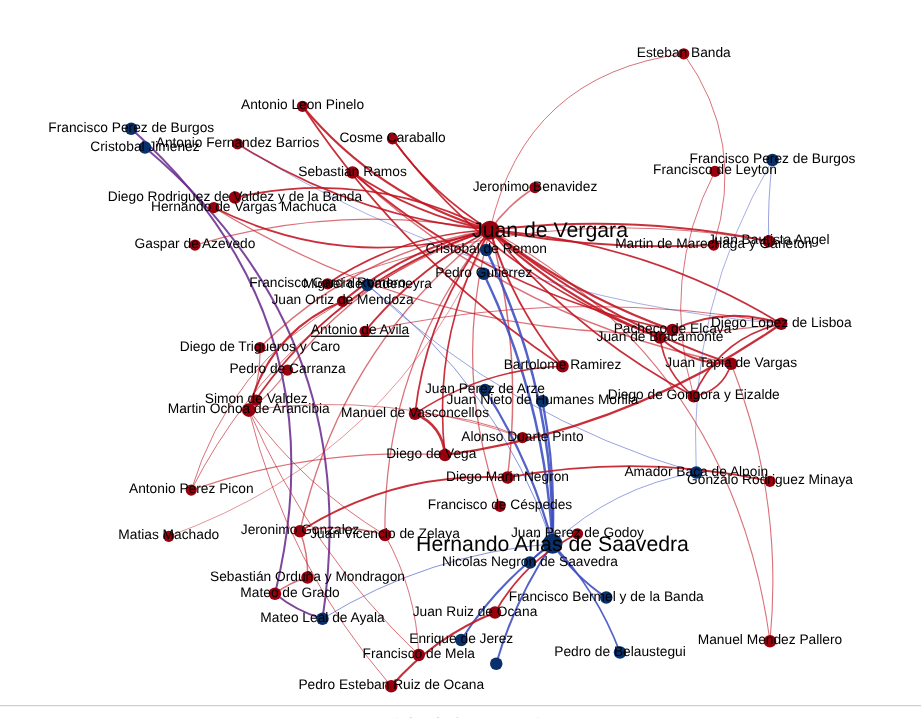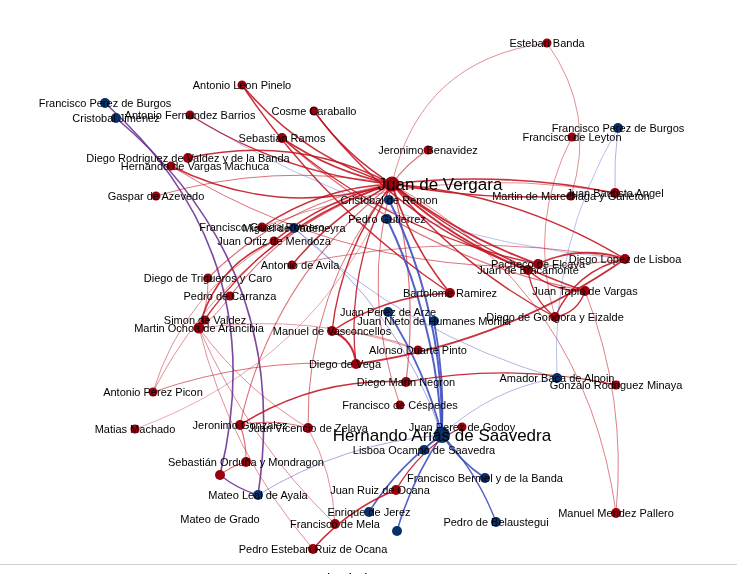--- a/index.html
+++ b/index.html
@@ -210,21 +210,21 @@
       <div class="node-label" style="left: 171px; top: 166px; font-size: 11px; padding-left: 48px;">Hernando de Vargas Machuca</div>
       <div class="node-label" style="left: 392px; top: 184px; font-size: 17px; margin-left: 48px;">Juan de Vergara</div>
       <div class="node-label" style="left: 571px; top: 196px; font-size: 11px;">Martin de Marechaga y Garleton</div>
       <div class="node-label" style="left: 615px; top: 193px; font-size: 11px;">Juan Bautista Angel</div>
       <div class="node-label" style="left: 156px; top: 196px; font-size: 11px;">Gaspar de Azevedo</div>
       <div class="node-label" style="left: 389px; top: 200px; font-size: 11px;">Cristobal de Remon</div>
       <div class="node-label" style="left: 387px; top: 219px; font-size: 11px;">Pedro Gutierrez</div>
       <div class="node-label" style="left: 262px; top: 227px; font-size: 11px;">Francisco Garcia Romero</div>
       <div class="node-label" style="left: 294px; top: 228px; font-size: 11px;">Miguel de Vadeneyra</div>
       <div class="node-label" style="left: 274px; top: 241px; font-size: 11px;">Juan Ortiz de Mendoza</div>
-      <div class="node-label" style="left: 300px; top: 265px; font-size: 11px;">Antonio de Avila</div>
+      <div class="node-label" style="left: 288px; top: 265px; font-size: 11px; text-decoration: underline;">Antonio de Avila</div>
       <div class="node-label" style="left: 625px; top: 259px; font-size: 11px;">Diego Lopez de Lisboa</div>
       <div class="node-label" style="left: 538px; top: 264px; font-size: 11px;">Pacheco de Elcava</div>
       <div class="node-label" style="left: 528px; top: 270px; font-size: 11px;">Juan de Bracamonte</div>
       <div class="node-label" style="left: 208px; top: 278px; font-size: 11px;">Diego de Trigueros y Caro</div>
       <div class="node-label" style="left: 450px; top: 293px; font-size: 11px;">Bartolome Ramirez</div>
       <div class="node-label" style="left: 585px; top: 291px; font-size: 11px;">Juan Tapia de Vargas</div>
       <div class="node-label" style="left: 230px; top: 296px; font-size: 11px;">Pedro de Carranza</div>
       <div class="node-label" style="left: 388px; top: 312px; font-size: 11px;">Juan Perez de Arze</div>
       <div class="node-label" style="left: 555px; top: 317px; font-size: 11px;">Diego de Gongora y Eizalde</div>
       <div class="node-label" style="left: 434px; top: 321px; font-size: 11px;">Juan Nieto de Humanes Morilla</div>
@@ -236,23 +236,23 @@
       <div class="node-label" style="left: 557px; top: 378px; font-size: 11px;">Amador Baca de Alpoin</div>
       <div class="node-label" style="left: 616px; top: 385px; font-size: 11px;">Gonzalo Rodriguez Minaya</div>
       <div class="node-label" style="left: 406px; top: 382px; font-size: 11px;">Diego Marin Negron</div>
       <div class="node-label" style="left: 153px; top: 392px; font-size: 11px;">Antonio Perez Picon</div>
       <div class="node-label" style="left: 400px; top: 405px; font-size: 11px;">Francisco de Céspedes</div>
       <div class="node-label" style="left: 135px; top: 429px; font-size: 11px;">Matias Machado</div>
       <div class="node-label" style="left: 240px; top: 425px; font-size: 11px;">Jeronimo Gonzalez</div>
       <div class="node-label" style="left: 308px; top: 428px; font-size: 11px;">Juan Vicencio de Zelaya</div>
       <div class="node-label" style="left: 462px; top: 427px; font-size: 11px;">Juan Perez de Godoy</div>
       <div class="node-label" style="left: 442px; top: 435px; font-size: 17px;">Hernando Arias de Saavedra</div>
-      <div class="node-label" style="left: 424px; top: 450px; font-size: 11px;">Lisboa Ocampo de Saavedra</div>
+      <div class="node-label" style="left: 424px; top: 450px; font-size: 11px;">Nicolas Negron de Saavedra</div>
       <div class="node-label" style="left: 246px; top: 462px; font-size: 11px;">Sebastián Orduña y Mondragon</div>
-      <div class="node-label" style="left: 220px; top: 475px; font-size: 11px; margin-top: 44px;">Mateo de Grado</div>
+      <div class="node-label" style="left: 232px; top: 475px; font-size: 11px;">Mateo de Grado</div>
       <div class="node-label" style="left: 485px; top: 478px; font-size: 11px;">Francisco Bermel y de la Banda</div>
       <div class="node-label" style="left: 380px; top: 490px; font-size: 11px;">Juan Ruiz de Ocana</div>
       <div class="node-label" style="left: 258px; top: 495px; font-size: 11px;">Mateo Leal de Ayala</div>
       <div class="node-label" style="left: 369px; top: 512px; font-size: 11px;">Enrique de Jerez</div>
       <div class="node-label" style="left: 616px; top: 513px; font-size: 11px;">Manuel Mendez Pallero</div>
       <div class="node-label" style="left: 496px; top: 522px; font-size: 11px;">Pedro de Belaustegui</div>
       <div class="node-label" style="left: 335px; top: 524px; font-size: 11px;">Francisco de Mela</div>
       <div class="node-label" style="left: 397px; top: 531px; font-size: 14px; margin-top: 48px;">Cristobal Navarro Carrasco</div>
       <div class="node-label" style="left: 313px; top: 549px; font-size: 11px;">Pedro Esteban Ruiz de Ocana</div>
     </div>

